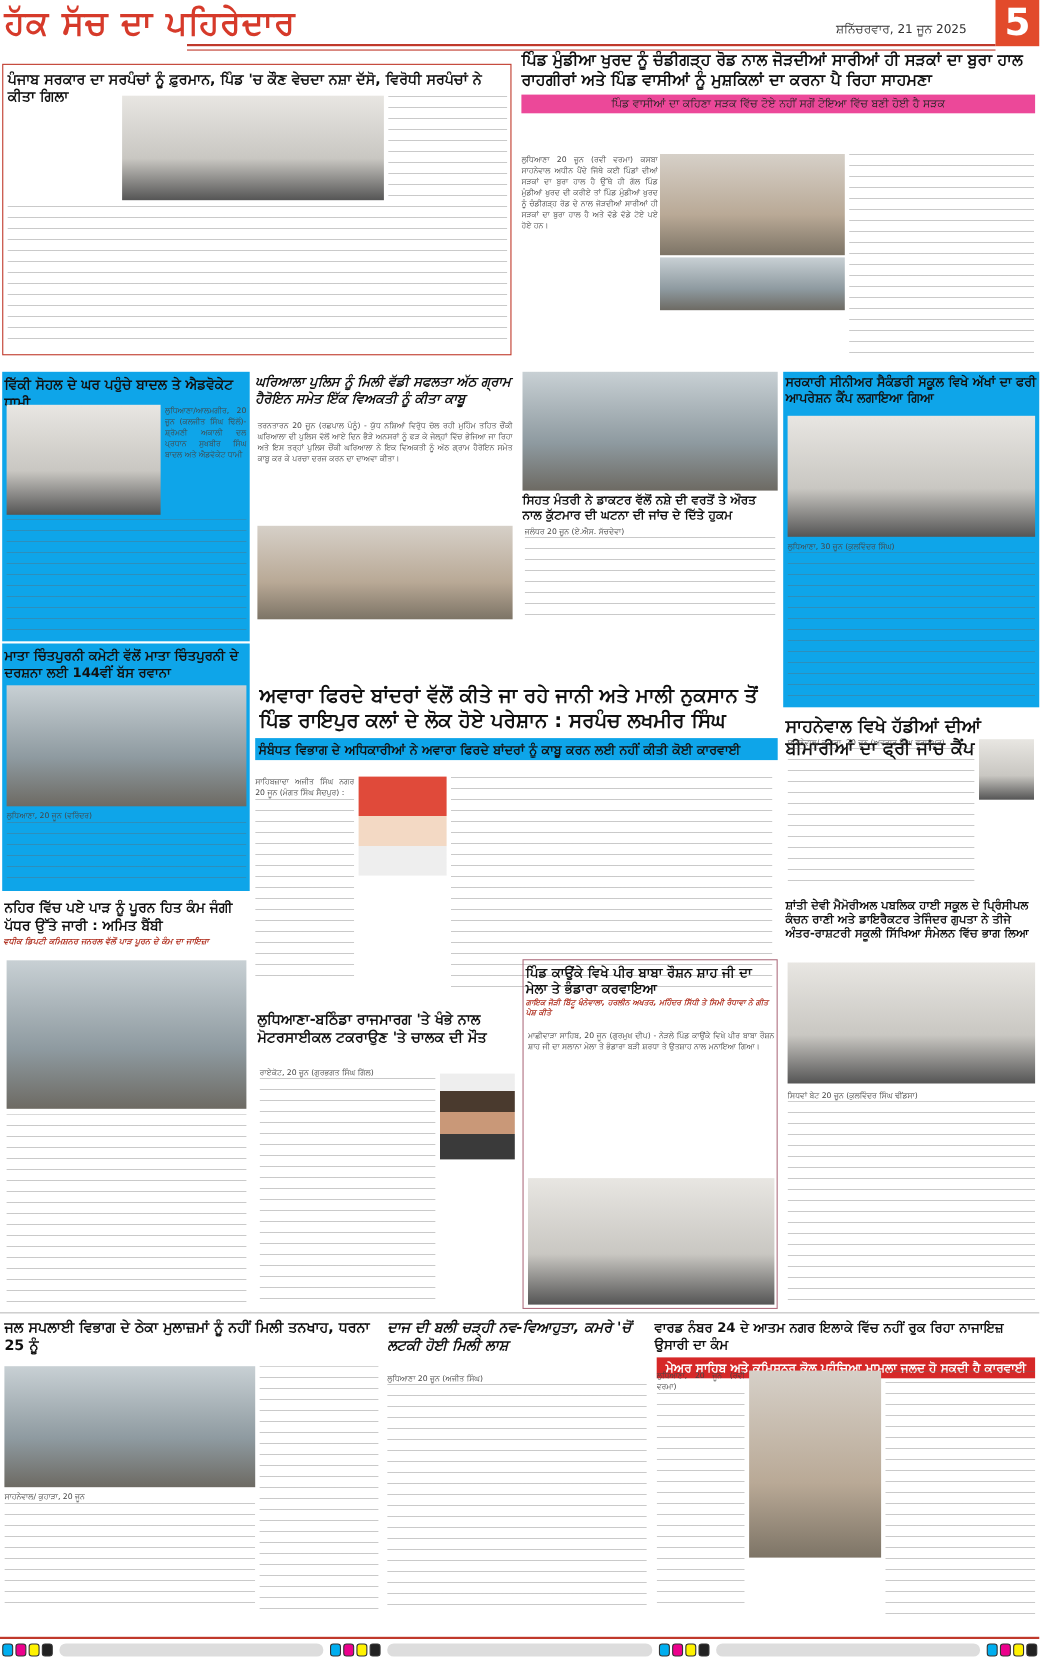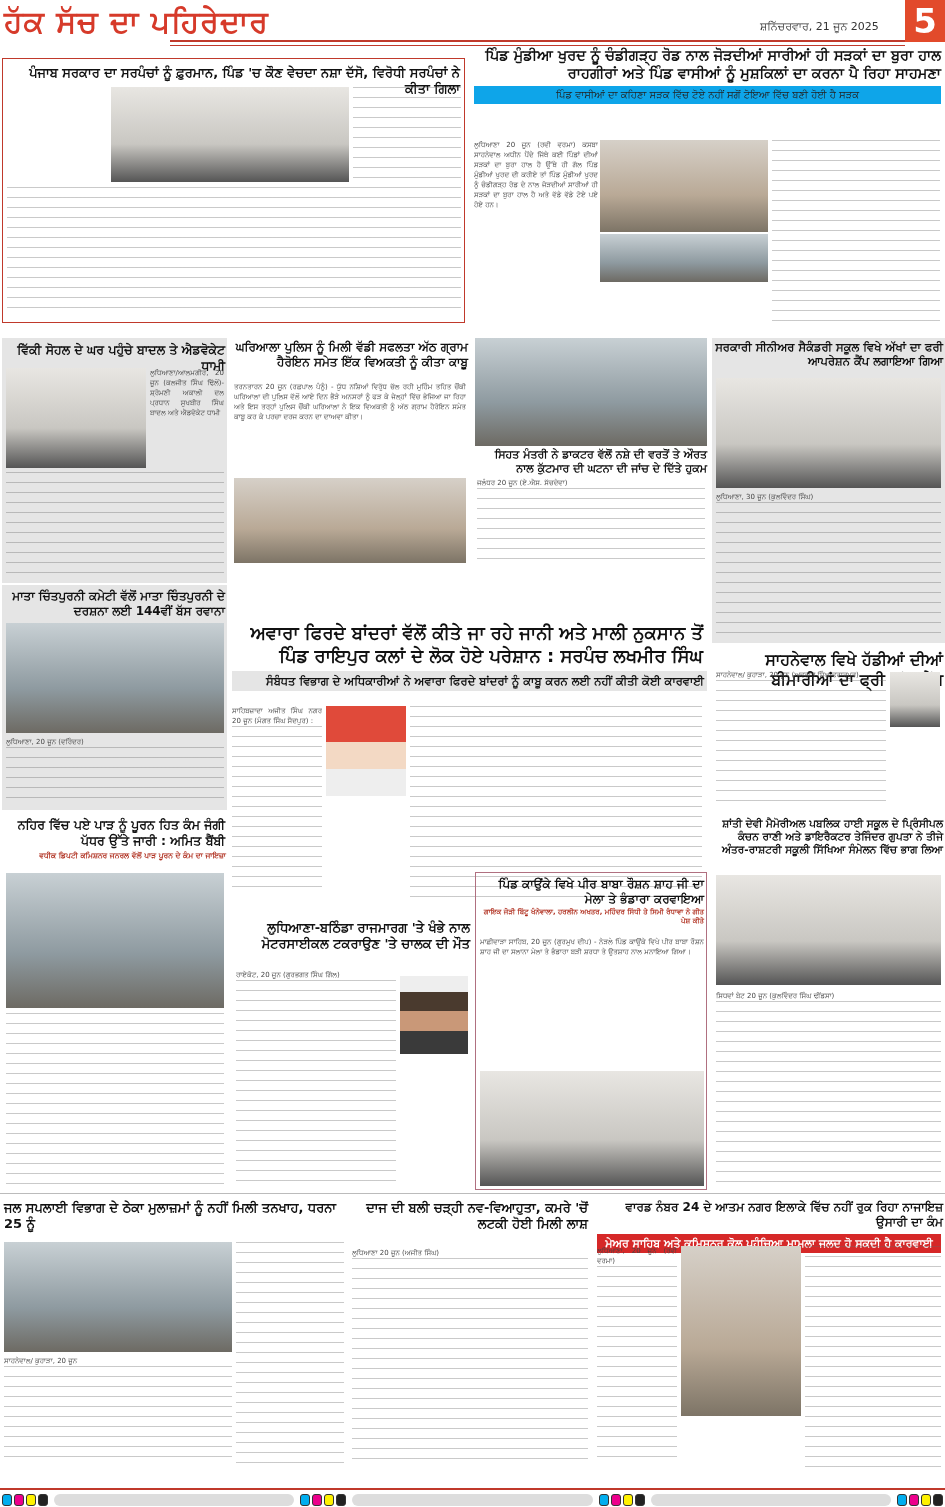--- a/index.html
+++ b/index.html
@@ -3,30 +3,30 @@
 <meta charset="utf-8">
 <style>
 *{box-sizing:border-box;margin:0;padding:0}
 body{width:945px;height:1507px;background:#fff;font-family:"DejaVu Sans",sans-serif;color:#222;position:relative;overflow:hidden}
 .abs{position:absolute}
 .masthead{left:0;top:0;width:945px;height:52px}
 .logo{left:4px;top:4px;font-size:30px;font-weight:bold;color:#d63a2a;letter-spacing:1px;font-family:"DejaVu Sans",sans-serif}
 .date{left:760px;top:20px;font-size:11px;color:#333}
 .pgnum{left:905px;top:0;width:40px;height:42px;background:#e24a2b;color:#fff;font-size:34px;font-weight:bold;text-align:center;line-height:42px}
 .rule{height:2px;background:#c0392b}
-.hl{font-weight:bold;color:#111;text-align:right;line-height:1.25}
-.hl-it{}
+.hl{font-weight:bold;color:#111;text-align:left;line-height:1.25}
+.hl-it{font-style:italic}
 .body{font-size:7px;line-height:10px;color:#444;text-align:justify;overflow:hidden}
 .photo{background:#9aa3ab;overflow:hidden}
 .photo.g{background:linear-gradient(180deg,#c8d0d4 0%,#8e9aa0 60%,#6d6a63 100%)}
 .photo.r{background:linear-gradient(180deg,#d6d0c8 0%,#b9a996 60%,#7d7466 100%)}
 .photo.w{background:linear-gradient(180deg,#e8e6e2 0%,#c9c7c2 60%,#555 100%)}
 .boxred{border:1.5px solid #c0392b}
-.cream{background:#e5e5e5}
-.pink{background:#0ea5e9}
+.cream{background:#0ea5e9}
+.pink{background:#ec4899}
 .redbar{background:#d62828;color:#fff;font-size:11px;font-weight:bold;text-align:center}
 .textlines{height:100%;width:100%;background:repeating-linear-gradient(180deg,#666 0 1px,transparent 1px 10px);opacity:.35}
 .cmyk{display:flex;gap:2px}
 .cmyk span{width:10px;height:12px;border-radius:3px;border:1px solid #333}
 .greybar{height:12px;background:#ddd;border-radius:6px}
 </style>
 </head>
 <body>
 
 <div class="abs masthead">

